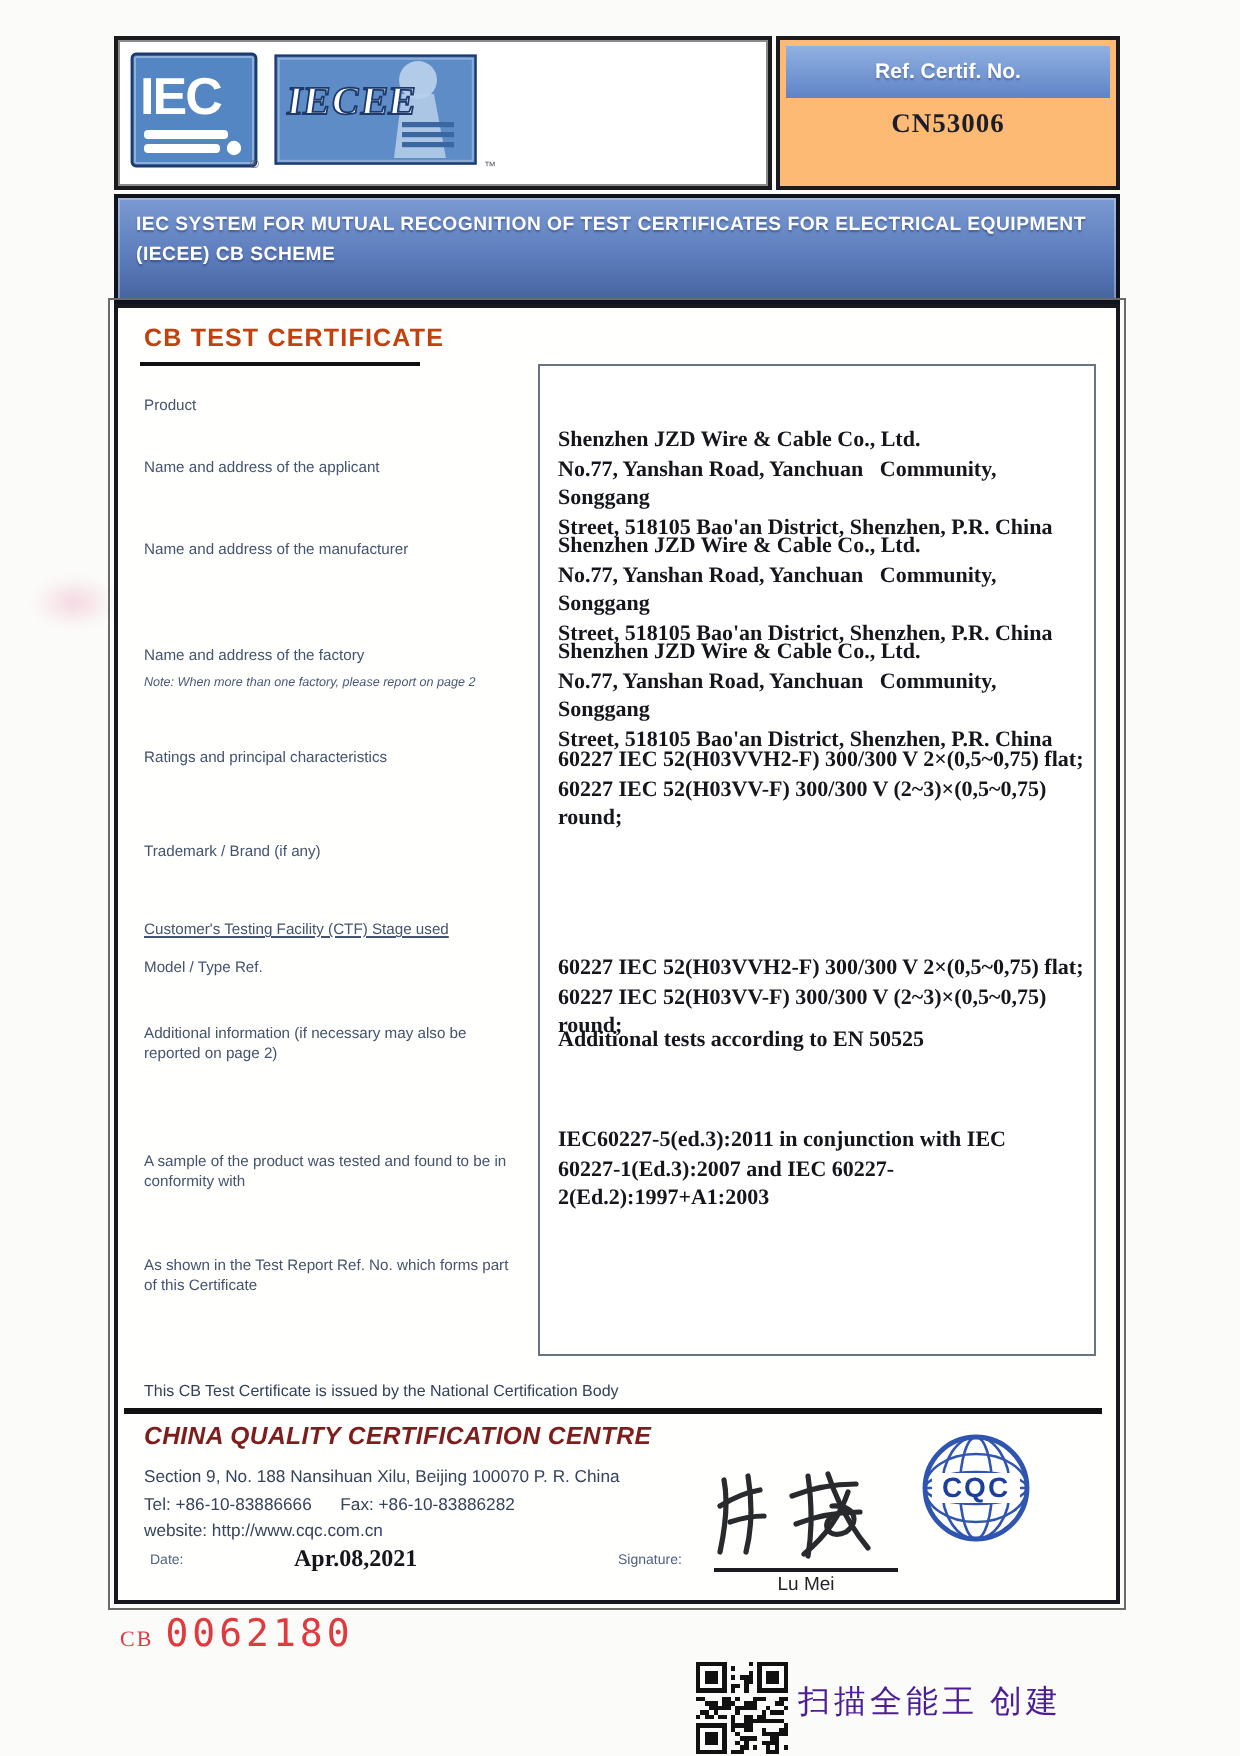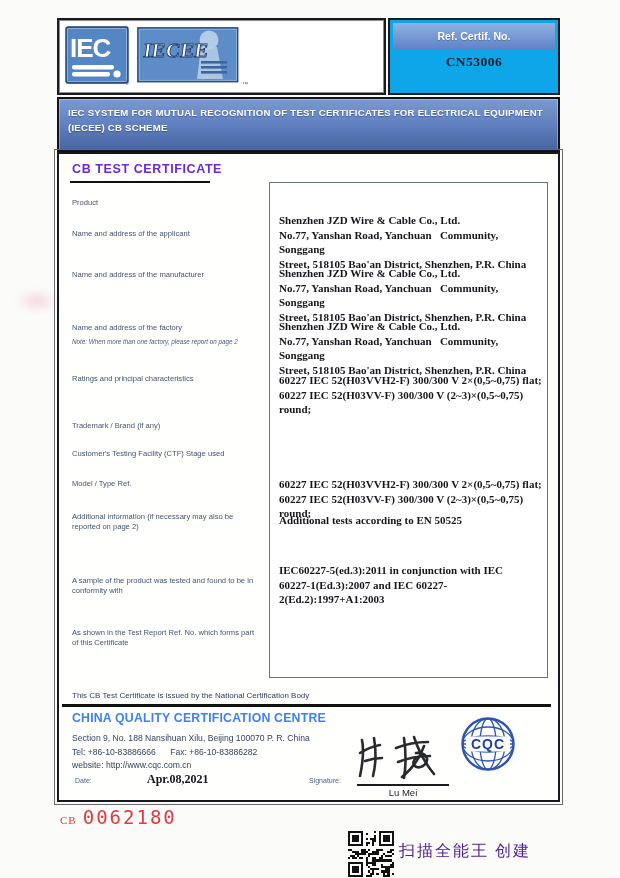--- a/index.html
+++ b/index.html
@@ -1,45 +1,45 @@
 <!DOCTYPE html>
 <html><head>
 <meta charset="utf-8">
 <style>
   html,body{margin:0;padding:0;width:620px;height:878px;overflow:hidden;
     background:#fbfbf9;font-family:"Liberation Sans",sans-serif;position:relative;}
   .abs{position:absolute;}
   
   .logo-box{left:57px;top:18px;width:325px;height:73px;border:2px solid #1b1b1f;
     background:#fff;box-shadow:0 0 0 1px #8a8a8a inset;}
-  .ref-box{left:388px;top:18px;width:168px;height:73px;border:2px solid #1b1b1f;background:#0ea5e9;}
+  .ref-box{left:388px;top:18px;width:168px;height:73px;border:2px solid #1b1b1f;background:#fdba74;}
   .ref-head{left:3px;top:3px;right:3px;height:26px;background:linear-gradient(180deg,#91b1e2,#5f83c6);
     color:#fff;font-weight:bold;font-size:10.5px;display:flex;align-items:center;justify-content:center;
     text-shadow:0 1px 1px rgba(30,50,100,.4);}
   .ref-val{left:0;top:34px;right:0;text-align:center;font-family:"Liberation Serif",serif;
     font-weight:bold;font-size:13.5px;color:#1c1d2b;letter-spacing:.5px;}
   
   .banner{left:57px;top:97px;width:499px;height:51px;border:2px solid #10131c;
     background:linear-gradient(180deg,#7b9ad2 0%,#5d7dbd 55%,#47649f 100%);
     box-shadow:inset 0 0 0 1px rgba(255,255,255,.3);}
   .banner span{display:block;padding:7px 9px 0 9px;color:#fff;font-weight:bold;font-size:9.6px;
     line-height:1.55;letter-spacing:.25px;text-shadow:0 1px 1px rgba(25,40,85,.45);}
   
   .body-box{left:57px;top:152px;width:499px;height:646px;border:2px solid #17181d;
     outline:1px solid #6a6a6a;outline-offset:2px;background:#fffffe;}
-  .cert-title{left:13px;top:8px;font-size:12.5px;font-weight:bold;color:#6d28d9;letter-spacing:.6px;}
+  .cert-title{left:13px;top:8px;font-size:12.5px;font-weight:bold;color:#c2410c;letter-spacing:.6px;}
   .title-line{left:11px;top:27px;width:140px;height:2px;background:#101014;}
   .lbl{font-size:7.6px;color:#44536e;line-height:1.35;}
   .note{font-size:6.3px;color:#4a5a77;font-style:italic;}
   .value-box{left:210px;top:28px;width:277px;height:494px;border:1px solid #6a7480;background:#fff;}
   .val{position:absolute;left:9px;right:3px;font-family:"Liberation Serif",serif;font-weight:bold;
     font-size:11px;color:#15161c;line-height:1.32;white-space:pre-wrap;}
   .issued{left:13px;top:537px;font-size:8px;color:#33405a;}
   .rule{left:3px;top:550px;width:489px;height:3px;background:#111;}
-  .org{left:13px;top:557px;font-size:12.3px;font-weight:bold;color:#3b82f6;letter-spacing:.2px;}
+  .org{left:13px;top:557px;font-size:12.3px;font-weight:bold;color:#7f1d1d;letter-spacing:.2px;font-style:italic;}
   .addr{font-size:8.6px;color:#36435c;white-space:pre-wrap;}
   .tiny-lbl{font-size:7px;color:#51618042;color:#516180;}
   .date-val{font-family:"Liberation Serif",serif;font-weight:bold;font-size:12px;color:#15161c;}
   .sig-line{left:298px;top:630px;width:92px;height:2px;background:#1c1c20;}
   .sig-name{left:298px;top:633px;width:92px;text-align:center;font-size:9.5px;color:#23242a;}
   
   .stamp{left:60px;top:806px;color:#e03a3e;}
   .stamp .p{font-family:"Liberation Serif",serif;font-size:11px;letter-spacing:1px;margin-right:6px;}
   .stamp .n{font-family:"DejaVu Sans Mono",monospace;font-size:19px;letter-spacing:2px;}
   .scan-note{left:399px;top:841px;font-family:"Liberation Serif","DejaVu Sans",serif;
@@ -96,21 +96,21 @@
   <div class="abs cert-title">CB TEST CERTIFICATE</div>
   <div class="abs title-line"></div>
 
   <div class="abs lbl" style="left:13px;top:44px;">Product</div>
   <div class="abs lbl" style="left:13px;top:75px;">Name and address of the applicant</div>
   <div class="abs lbl" style="left:13px;top:116px;">Name and address of the manufacturer</div>
   <div class="abs lbl" style="left:13px;top:169px;">Name and address of the factory</div>
   <div class="abs note" style="left:13px;top:184px;width:190px;">Note: When more than one factory, please report on page 2</div>
   <div class="abs lbl" style="left:13px;top:220px;">Ratings and principal characteristics</div>
   <div class="abs lbl" style="left:13px;top:267px;">Trademark / Brand (if any)</div>
-  <div class="abs lbl" style="left:13px;top:295px;">Customer's Testing Facility (CTF) Stage used</div>
+  <div class="abs lbl" style="left:13px;top:306px;text-decoration:underline;">Customer's Testing Facility (CTF) Stage used</div>
   <div class="abs lbl" style="left:13px;top:325px;">Model / Type Ref.</div>
   <div class="abs lbl" style="left:13px;top:358px;width:188px;">Additional information (if necessary may also be reported on page 2)</div>
   <div class="abs lbl" style="left:13px;top:474px;width:186px;">As shown in the Test Report Ref. No. which forms part of this Certificate</div>
   <div class="abs lbl" style="left:13px;top:422px;width:186px;">A sample of the product was tested and found to be in conformity with</div>
 
   <div class="abs value-box">
     <div class="val" style="top:30px;">Shenzhen JZD Wire &amp; Cable Co., Ltd.
 No.77, Yanshan Road, Yanchuan   Community, Songgang
 Street, 518105 Bao'an District, Shenzhen, P.R. China</div>
     <div class="val" style="top:83px;">Shenzhen JZD Wire &amp; Cable Co., Ltd.

